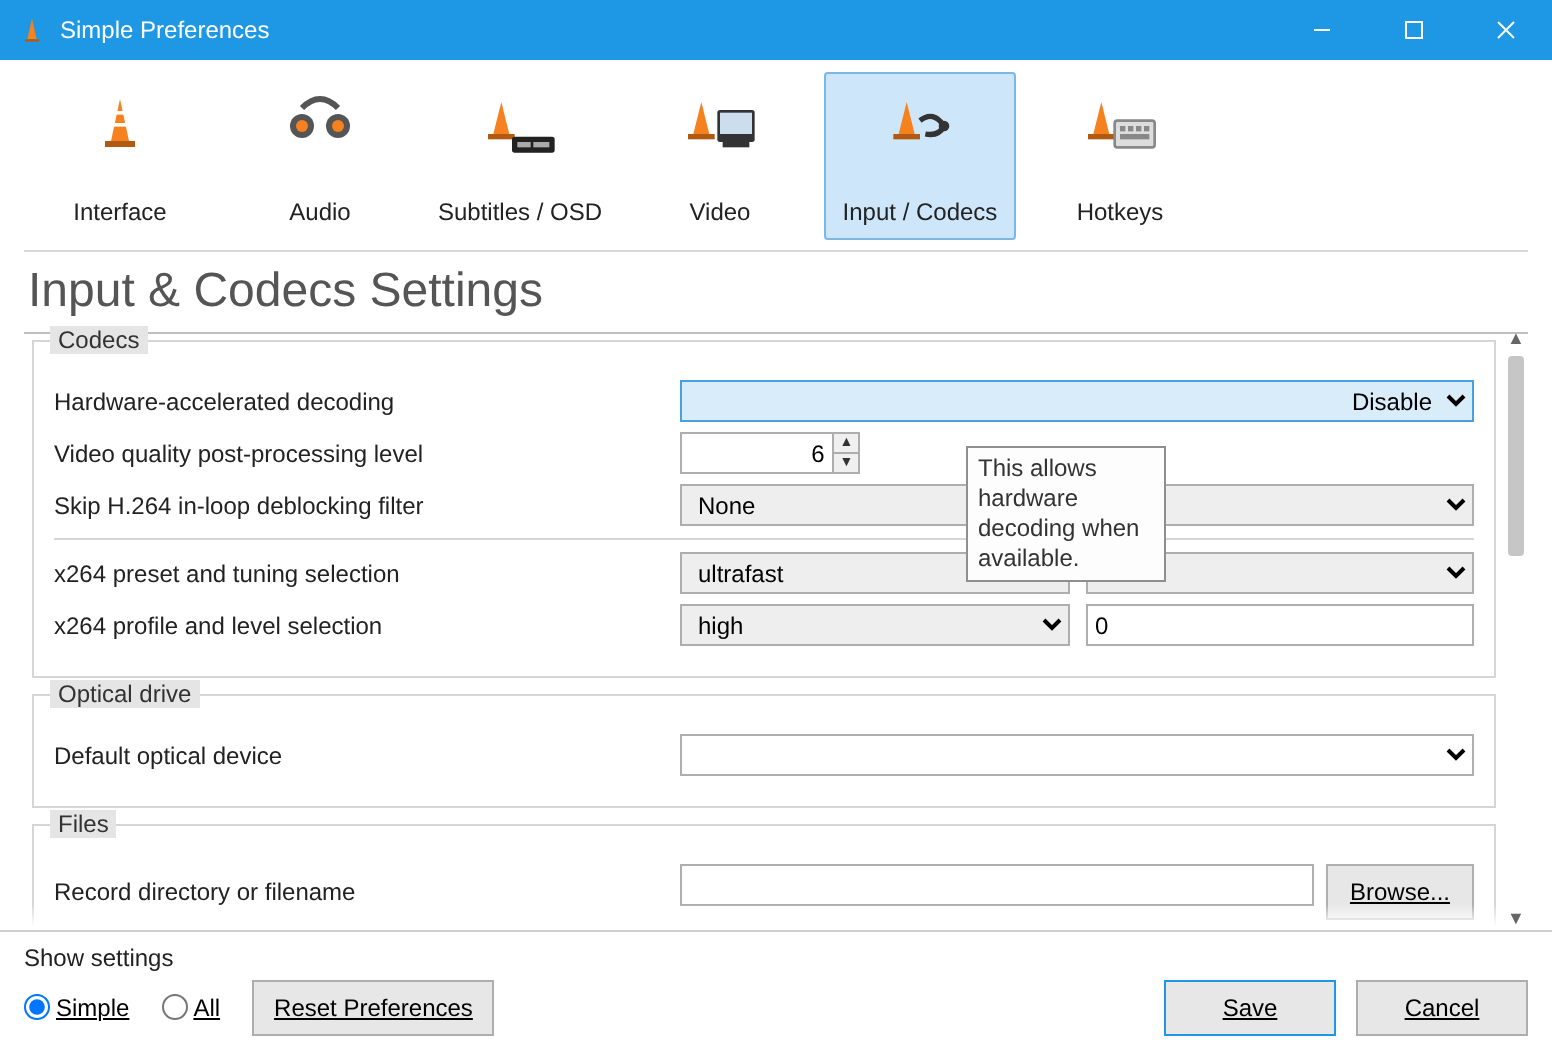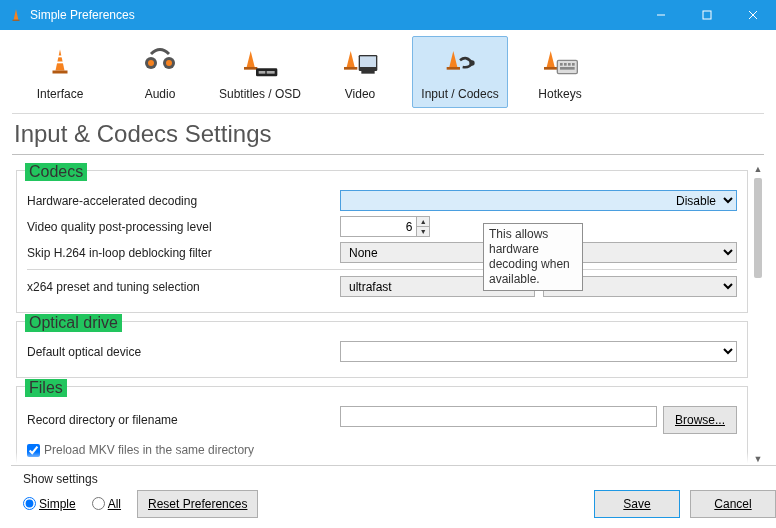--- a/index.html
+++ b/index.html
@@ -42,21 +42,21 @@
     padding: 6px 2px 6px 2px;
     text-align: center;
     border: 1px solid transparent;
     border-radius: 2px;
   }
   .cat.selected {
     background: #cde6f9;
     border: 1px solid #7ab7e6;
   }
   .cat .icon { height: 40px; display:flex; align-items:center; justify-content:center; }
-  .cat .label { margin-top: 4px; font-size: 12px; color:#222; }
+  .cat .label { margin-top: 16px; font-size: 12px; color:#222; }
   .thin-sep { height:1px; background:#d9d9d9; margin: 5px 12px 0 12px; }
   
   .heading {
     font-size: 24px;
     color: #555;
     padding: 6px 14px 6px 14px;
   }
   .head-sep { height:1px; background:#bfbfbf; margin: 0 12px 6px 12px; }
   
   .scrollwrap {
@@ -82,24 +82,24 @@
   
   .group {
     border: 1px solid #d6d6d6;
     margin: 8px 4px 8px 4px;
     padding: 14px 10px 10px 10px;
     position: relative;
   }
   .group > .legend {
     position: absolute;
     top: -8px; left: 8px;
-    background: #22c55e;
+    background: #e5e5e5;
     padding: 0 4px;
     color: #333;
-    font-size: 16px;
+    font-size: 12px;
   }
   .row {
     display: flex;
     align-items: center;
     margin: 5px 0;
     gap: 13px;
   }
   .row .lbl { width: 300px; color:#222; }
   .ctrl { flex: 1; display:flex; gap:6px; }
   select, input[type=text] {
@@ -154,22 +154,21 @@
     font-size: 12px;
     color: #333;
     line-height: 1.25;
     z-index: 50;
   }
   
   .footer {
     position: absolute;
     left:0; right:0; bottom:0;
     border-top: 1px solid #cfcfcf;
-    padding: 6px 0 10px 12px;
-    margin-left: 11px;
+    padding: 6px 12px 10px 12px;
   }
   .footer-top {
     font-size:12px; margin-bottom:4px; color:#222;
   }
   .footer-row {
     display:flex; align-items:center; gap:10px;
   }
   .footer-row .spacer{flex:1;}
   .radio { display:flex; align-items:flex-start; gap:3px; margin-right:6px;text-decoration:underline;}
   .chk { display:flex; align-items:center; gap:4px; color:#666; padding:4px 0;}
@@ -331,20 +330,29 @@
       <div class="half">
         <select style="background:#eee;">
           <option>ultrafast</option>
         </select>
         <select style="background:#eee;">
           <option>film</option>
         </select>
       </div>
     </div>
 
+    <div class="row">
+      <div class="lbl">x264 profile and level selection</div>
+      <div class="half">
+        <select style="background:#eee;">
+          <option>high</option>
+        </select>
+        <input type="text" value="0" style="">
+      </div>
+    </div>
   </div>
 
   <div class="group">
     <div class="legend">Optical drive</div>
     <div class="row">
       <div class="lbl">Default optical device</div>
       <div class="ctrl">
         <select>
           <option></option>
         </select>

